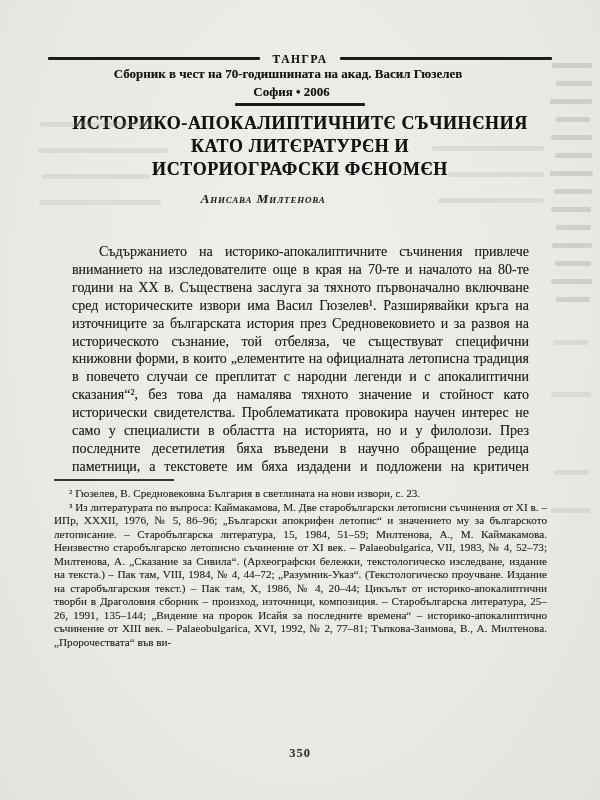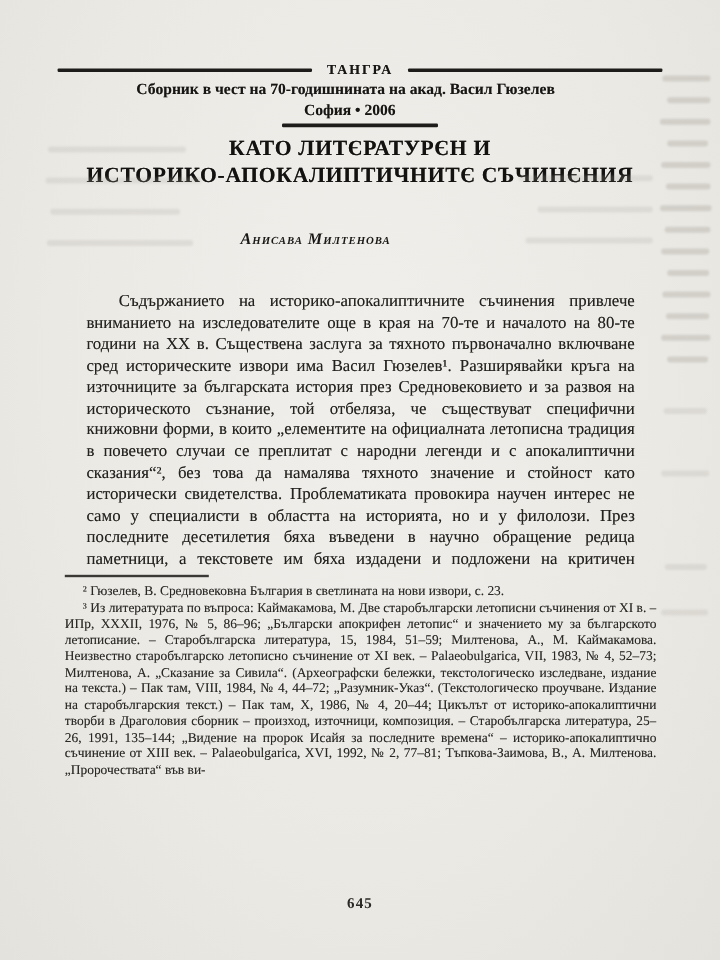--- a/index.html
+++ b/index.html
@@ -88,37 +88,38 @@
   <div class="hdr-row">
     <div class="hdr-rule"></div>
     <div class="hdr-series">ТАНГРА</div>
     <div class="hdr-rule"></div>
   </div>
   <div class="hdr-subtitle">Сборник в чест на 70-годишнината на акад. Васил Гюзелев</div>
   <div class="hdr-cityyear">София • 2006</div>
   <div class="hdr-underline"></div>
 
   <div class="title">
+    <div>ИСТОРИКО-АПОКАЛИПТИЧНИТЄ СЪЧИНЄНИЯ</div>
     <div>КАТО ЛИТЄРАТУРЄН И</div>
-    <div>ИСТОРИКО-АПОКАЛИПТИЧНИТЄ СЪЧИНЄНИЯ</div>
+    <div>ИСТОРИОГРАФСКИ ФЄНОМЄН</div>
   </div>
 
   <div class="author">Анисава Милтенова</div>
 
   <div class="body-text">
     <p>Съдържанието на историко-апокалиптичните съчинения привлече вниманието на изследователите още в края на 70-те и началото на 80-те години на ХХ в. Съществена заслуга за тяхното първоначално включване сред историческите извори има Васил Гюзелев¹. Разширявайки кръга на източниците за българската история през Средновековието и за развоя на историческото съзнание, той отбеляза, че съществуват специфични книжовни форми, в които „елементите на официалната летописна традиция в повечето случаи се преплитат с народни легенди и с апокалиптични сказания“², без това да намалява тяхното значение и стойност като исторически свидетелства. Проблематиката провокира научен интерес не само у специалисти в областта на историята, но и у филолози. През последните десетилетия бяха въведени в научно обращение редица паметници, а текстовете им бяха издадени и подложени на критичен анализ³. Историко-апока-</p>
   </div>
 
   <div class="fn-sep"></div>
   <div class="footnotes">
     <p>² Гюзелев, В. Средновековна България в светлината на нови извори, с. 23.</p>
     <p>³ Из литературата по въпроса: Каймакамова, М. Две старобългарски летописни съчинения от XI в. – ИПр, XXXII, 1976, № 5, 86–96; „Български апокрифен летопис“ и значението му за българското летописание. – Старобългарска литература, 15, 1984, 51–59; Милтенова, А., М. Каймакамова. Неизвестно старобългарско летописно съчинение от XI век. – Palaeobulgarica, VII, 1983, № 4, 52–73; Милтенова, А. „Сказание за Сивила“. (Археографски бележки, текстологическо изследване, издание на текста.) – Пак там, VIII, 1984, № 4, 44–72; „Разумник-Указ“. (Текстологическо проучване. Издание на старобългарския текст.) – Пак там, X, 1986, № 4, 20–44; Цикълът от историко-апокалиптични творби в Драголовия сборник – произход, източници, композиция. – Старобългарска литература, 25–26, 1991, 135–144; „Видение на пророк Исайя за последните времена“ – историко-апокалиптично съчинение от XIII век. – Palaeobulgarica, XVI, 1992, № 2, 77–81; Тъпкова-Заимова, В., А. Милтенова. „Пророчествата“ във ви-</p>
   </div>
 
-  <div class="pageno">645</div>
+  <div class="pageno">350</div>
 
   <div class="ghost" style="top:63px;left:552px;width:40px"></div>
   <div class="ghost" style="top:81px;left:556px;width:36px"></div>
   <div class="ghost" style="top:99px;left:550px;width:42px"></div>
   <div class="ghost" style="top:117px;left:556px;width:34px"></div>
   <div class="ghost" style="top:135px;left:551px;width:41px"></div>
   <div class="ghost" style="top:153px;left:555px;width:37px"></div>
   <div class="ghost" style="top:171px;left:550px;width:43px"></div>
   <div class="ghost" style="top:189px;left:554px;width:38px"></div>
   <div class="ghost" style="top:207px;left:551px;width:40px"></div>

